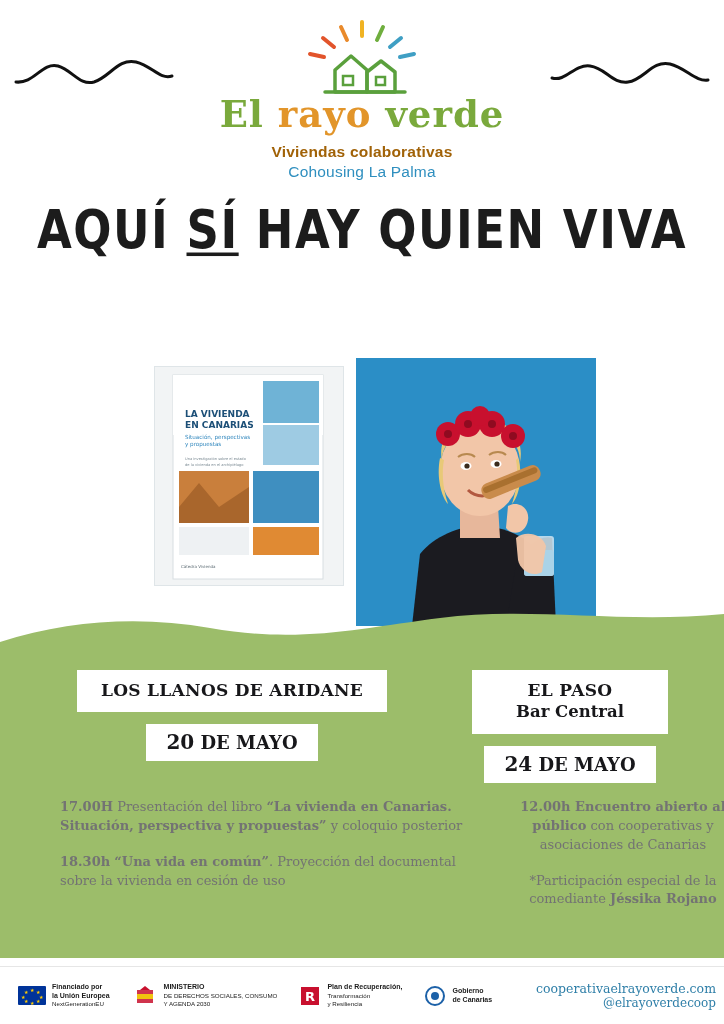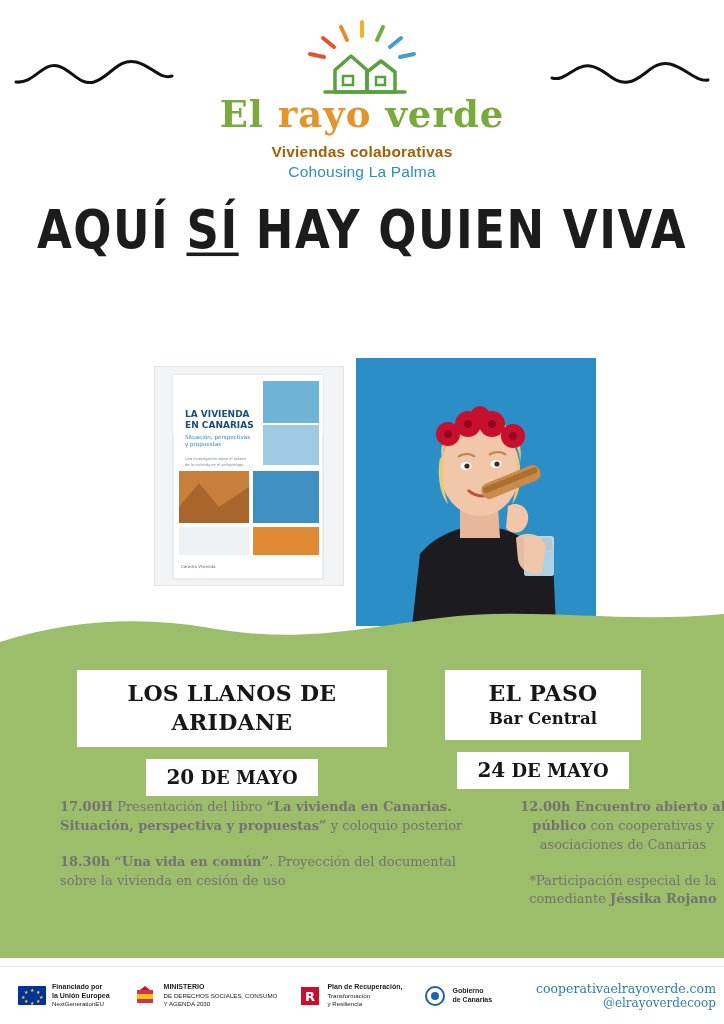--- a/index.html
+++ b/index.html
@@ -98,34 +98,34 @@
   .venue {
     position: absolute; text-align: center;
     font-family: "DejaVu Serif", serif;
     color: #17171a;
   }
   .venue .box {
     background: #ffffff;
     padding: 9px 14px 11px 14px;
     line-height: 1.3;
   }
-  .venue .city { font-weight: bold; font-size: 22px; letter-spacing: .3px; }
+  .venue .city { font-weight: bold; font-size: 17px; letter-spacing: .3px; }
   .venue .place { font-weight: bold; font-size: 16.5px; }
   .venue .date {
     background: #ffffff;
     display: inline-block;
     margin-top: 12px;
     padding: 6px 20px 7px 20px;
     font-size: 18px;
     font-weight: bold;
   }
   .venue .date .num { font-size: 20px; }
 
   .venue-left { left: 77px; top: 670px; width: 310px; }
-  .venue-right { left: 445px; top: 670px; width: 196px; }
+  .venue-right { left: 472px; top: 670px; width: 196px; }
 
   
   .prog {
     position: absolute;
     font-family: "DejaVu Serif", serif;
     color: #737373;
     font-size: 13px;
     line-height: 1.45;
     margin-left: 44px;
   }

